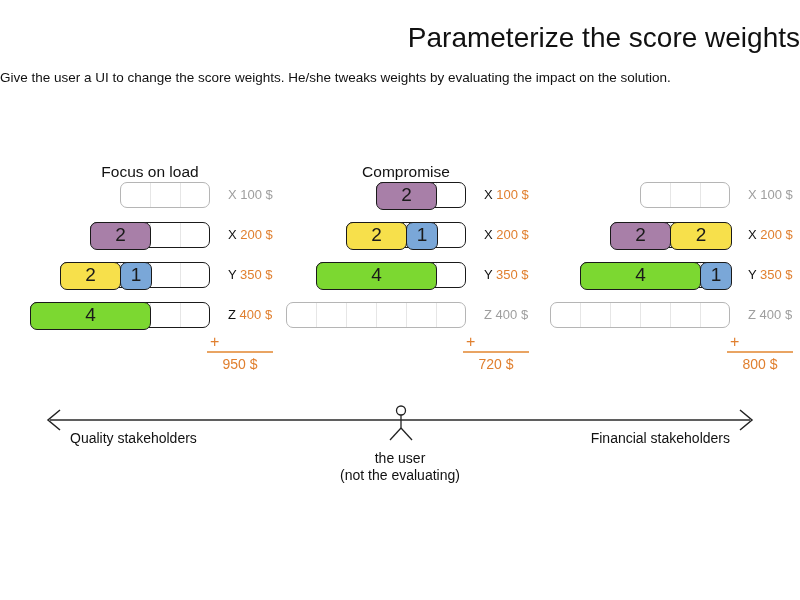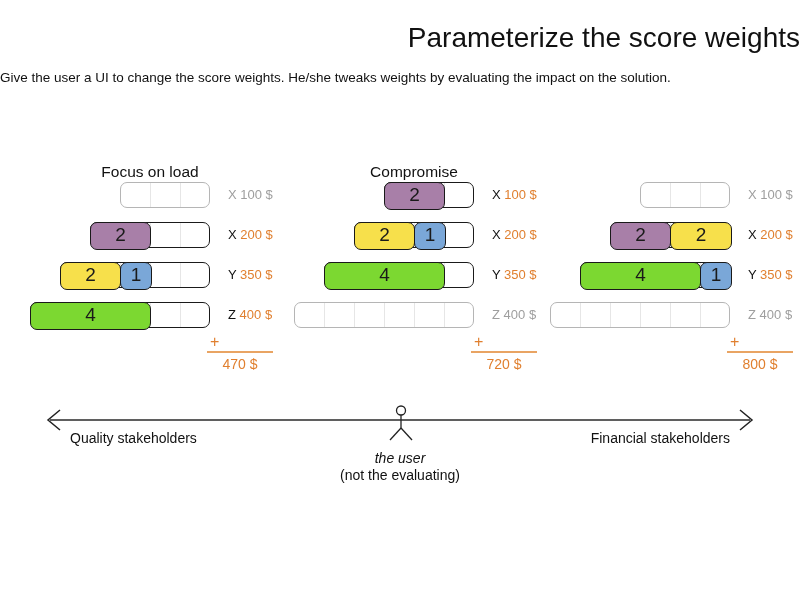--- a/index.html
+++ b/index.html
@@ -49,21 +49,21 @@
   .sum{position:absolute;left:187px;top:208px;width:66px;}
   .plus{
     color:#e07f2e;font-size:16px;line-height:18px;height:18px;padding-left:3px;
     border-bottom:2px solid #e9a463;
   }
   .total{color:#e07f2e;font-size:14px;text-align:center;margin-top:3px;}
   .spectrum-svg{position:absolute;left:40px;top:396px;}
   .spec-label{position:absolute;font-size:14px;color:#111;white-space:nowrap;}
   .spec-left{left:70px;top:430px;}
   .spec-right{right:70px;top:430px;}
-  .spec-user{left:300px;top:450px;width:200px;text-align:center;font-style:italic;}
+  .spec-user{left:300px;top:450px;width:200px;text-align:center;}
   .spec-dev{left:300px;top:467px;width:200px;text-align:center;}
 </style>
 </head>
 <body>
 
 <div class="page-title">Parameterize the score weights</div>
 <div class="page-subtitle">Give the user a UI to change the score weights. He/she tweaks weights by evaluating the impact on the solution.</div>
 
 <div class="col" style="left:20px">
   <div class="col-title">Focus on load</div>
@@ -87,25 +87,25 @@
   </div>
   <div class="wrow" style="top:177px">
     <div class="bar active" style="width:180px">
       <div class="seg seg-green" style="left:-1px;width:121px">4</div>
     </div>
     <div class="rlabel"><span class="letter">Z</span> <span class="cost">400 $</span></div>
   </div>
 
   <div class="sum">
     <div class="plus">+</div>
-    <div class="total">470 $</div>
+    <div class="total">950 $</div>
   </div>
 </div>
 
-<div class="col" style="left:284px">
+<div class="col" style="left:276px">
   <div class="col-title">Compromise</div>
 
   <div class="wrow" style="top:57px">
     <div class="bar active" style="width:90px">
       <div class="seg seg-purple" style="left:-1px;width:61px">2</div>
     </div>
     <div class="rlabel"><span class="letter">X</span> <span class="cost">100 $</span></div>
   </div>
   <div class="wrow" style="top:97px">
     <div class="bar active" style="width:120px">

